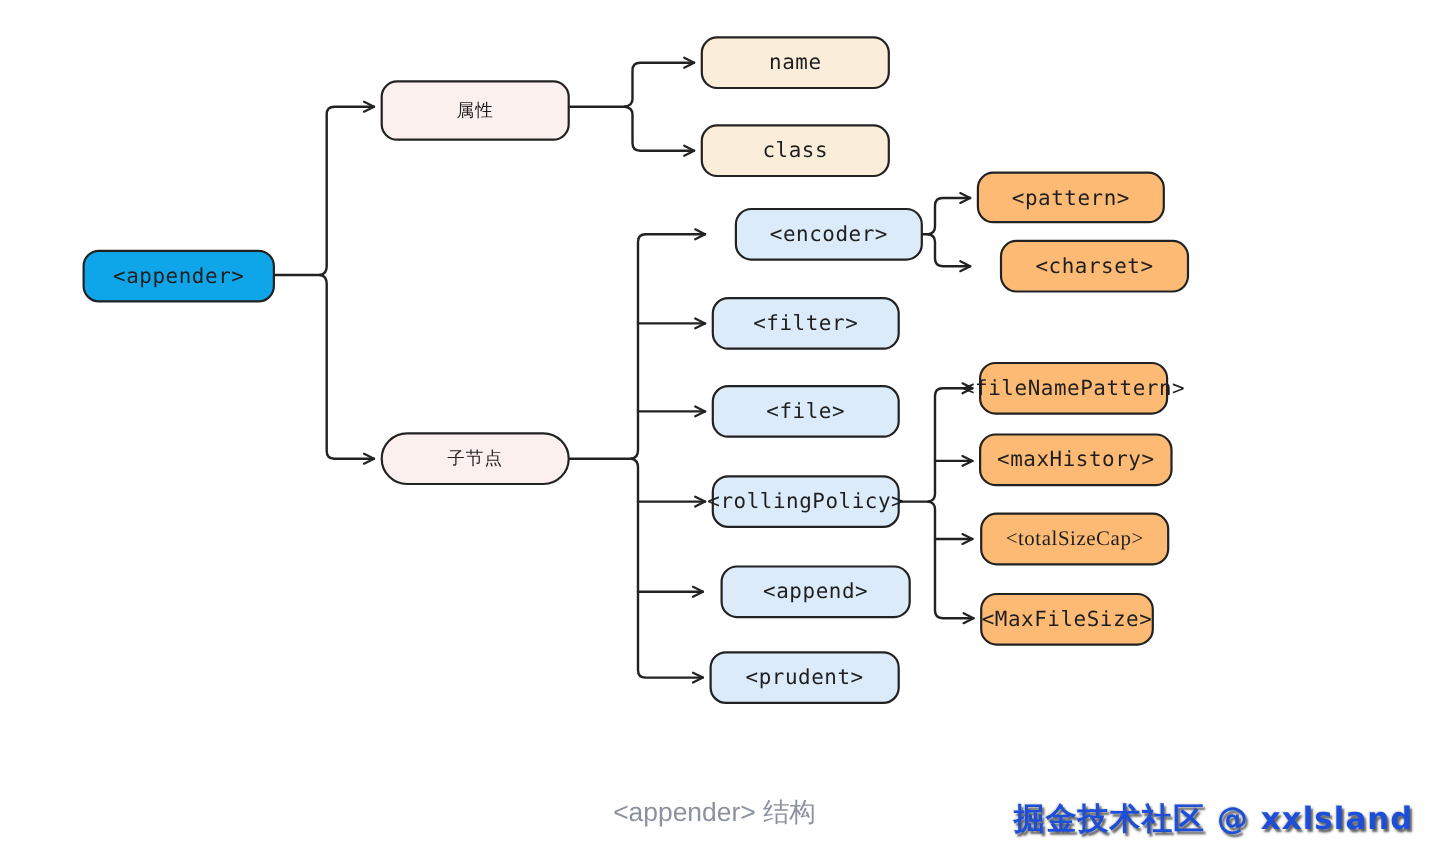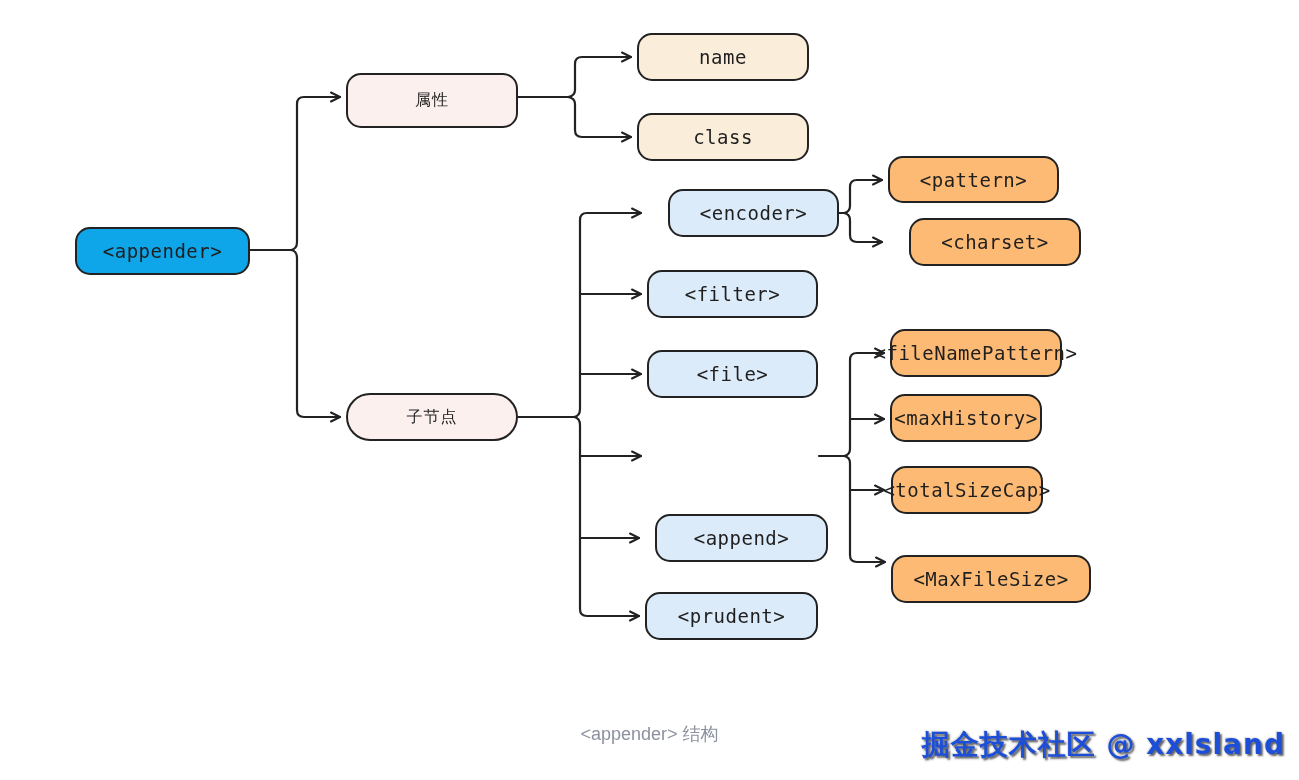--- a/index.html
+++ b/index.html
@@ -43,21 +43,21 @@
   .fill-pink  { background: #fcf0ef; }
   .fill-peach { background: #faeedb; }
   .fill-blue  { background: #dcebf9; }
   .fill-green { background: #fdba74; }
   .caption {
     position: absolute;
     left: 0;
     top: 722px;
     width: 1299px;
     text-align: center;
-    font-size: 18px;
+    font-size: 24px;
     color: #8b919e;
     font-family: "Liberation Sans", sans-serif;
   }
   .watermark {
     position: absolute;
     top: 726px;
     right: 14px;
     font-size: 28px;
     font-weight: bold;
     color: #1d4ed8;
@@ -111,27 +111,28 @@
 
   <div class="node fill-pink cjk" style="left:346px; top:73px; width:172px; height:55px;">属性</div>
   <div class="node fill-pink cjk" style="left:346px; top:393px; width:172px; height:48px;border-radius:24px;">子节点</div>
 
   <div class="node fill-peach" style="left:637px; top:33px; width:172px; height:48px;">name</div>
   <div class="node fill-peach" style="left:637px; top:113px; width:172px; height:48px;">class</div>
 
   <div class="node fill-blue" style="left:668px; top:189px; width:171px; height:48px;">&lt;encoder&gt;</div>
   <div class="node fill-blue" style="left:647px; top:270px; width:171px; height:48px;">&lt;filter&gt;</div>
   <div class="node fill-blue" style="left:647px; top:350px; width:171px; height:48px;">&lt;file&gt;</div>
+  <div class="node fill-blue" style="left:647px; top:432px; width:171px; height:48px;">&lt;rollingPolicy&gt;</div>
   <div class="node fill-blue" style="left:645px; top:514px; width:173px; height:48px;margin-left:10px;">&lt;append&gt;</div>
   <div class="node fill-blue" style="left:645px; top:592px; width:173px; height:48px;">&lt;prudent&gt;</div>
 
   <div class="node fill-green" style="left:888px; top:156px; width:171px; height:47px;">&lt;pattern&gt;</div>
   <div class="node fill-green" style="left:888px; top:218px; width:172px; height:48px;margin-left:21px;">&lt;charset&gt;</div>
 
   <div class="node fill-green" style="left:890px; top:329px; width:172px; height:48px;">&lt;fileNamePattern&gt;</div>
-  <div class="node fill-green" style="left:890px; top:394px; width:152px; height:48px;">&lt;maxHistory&gt;</div>
-  <div class="node fill-green" style="left:891px; top:466px; width:152px; height:48px;">&lt;totalSizeCap&gt;</div>
-  <div class="node fill-green" style="left:891px; top:539px; width:200px; height:48px;margin-top:16px;">&lt;MaxFileSize&gt;</div>
+  <div class="node fill-green" style="left:890px; top:394px; width:176px; height:48px;">&lt;maxHistory&gt;</div>
+  <div class="node fill-green" style="left:891px; top:466px; width:172px; height:48px;font-family:Liberation Serif, serif;">&lt;totalSizeCap&gt;</div>
+  <div class="node fill-green" style="left:891px; top:539px; width:158px; height:48px;">&lt;MaxFileSize&gt;</div>
 
   <div class="caption">&lt;appender&gt; 结构</div>
   <div class="watermark">掘金技术社区 @ xxlsland</div>
 
 </div>
 
 </body></html>

